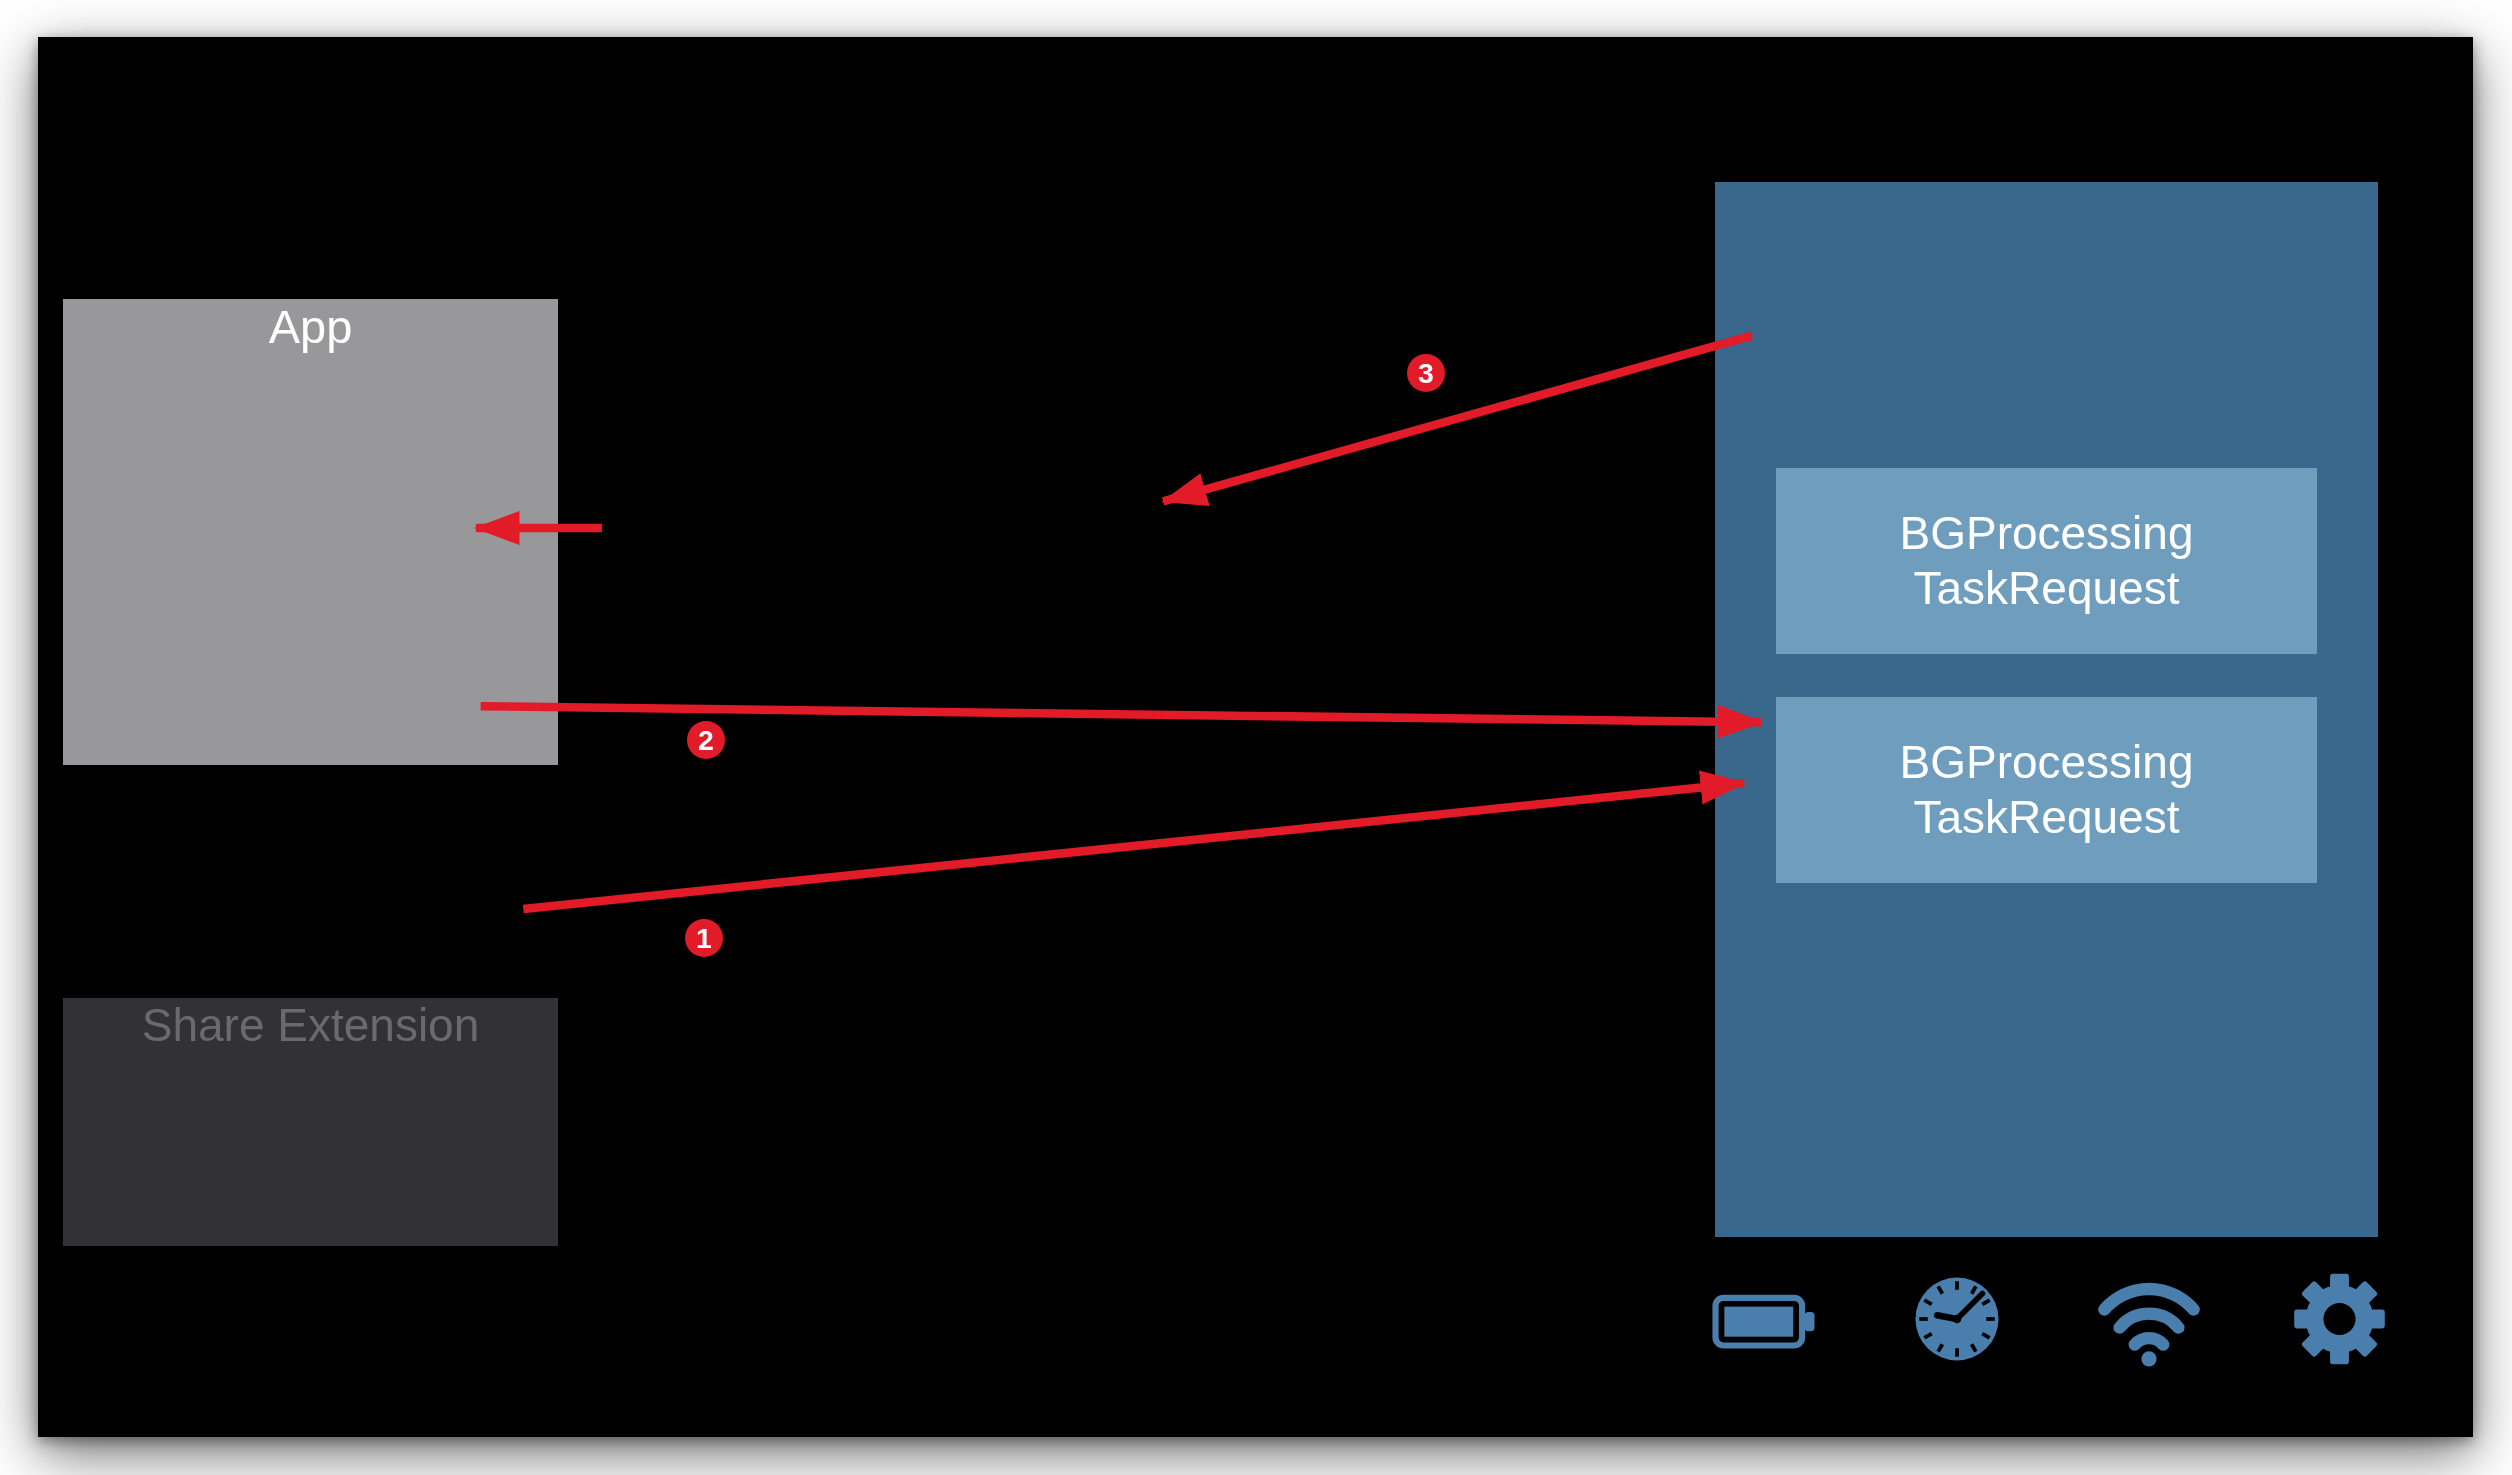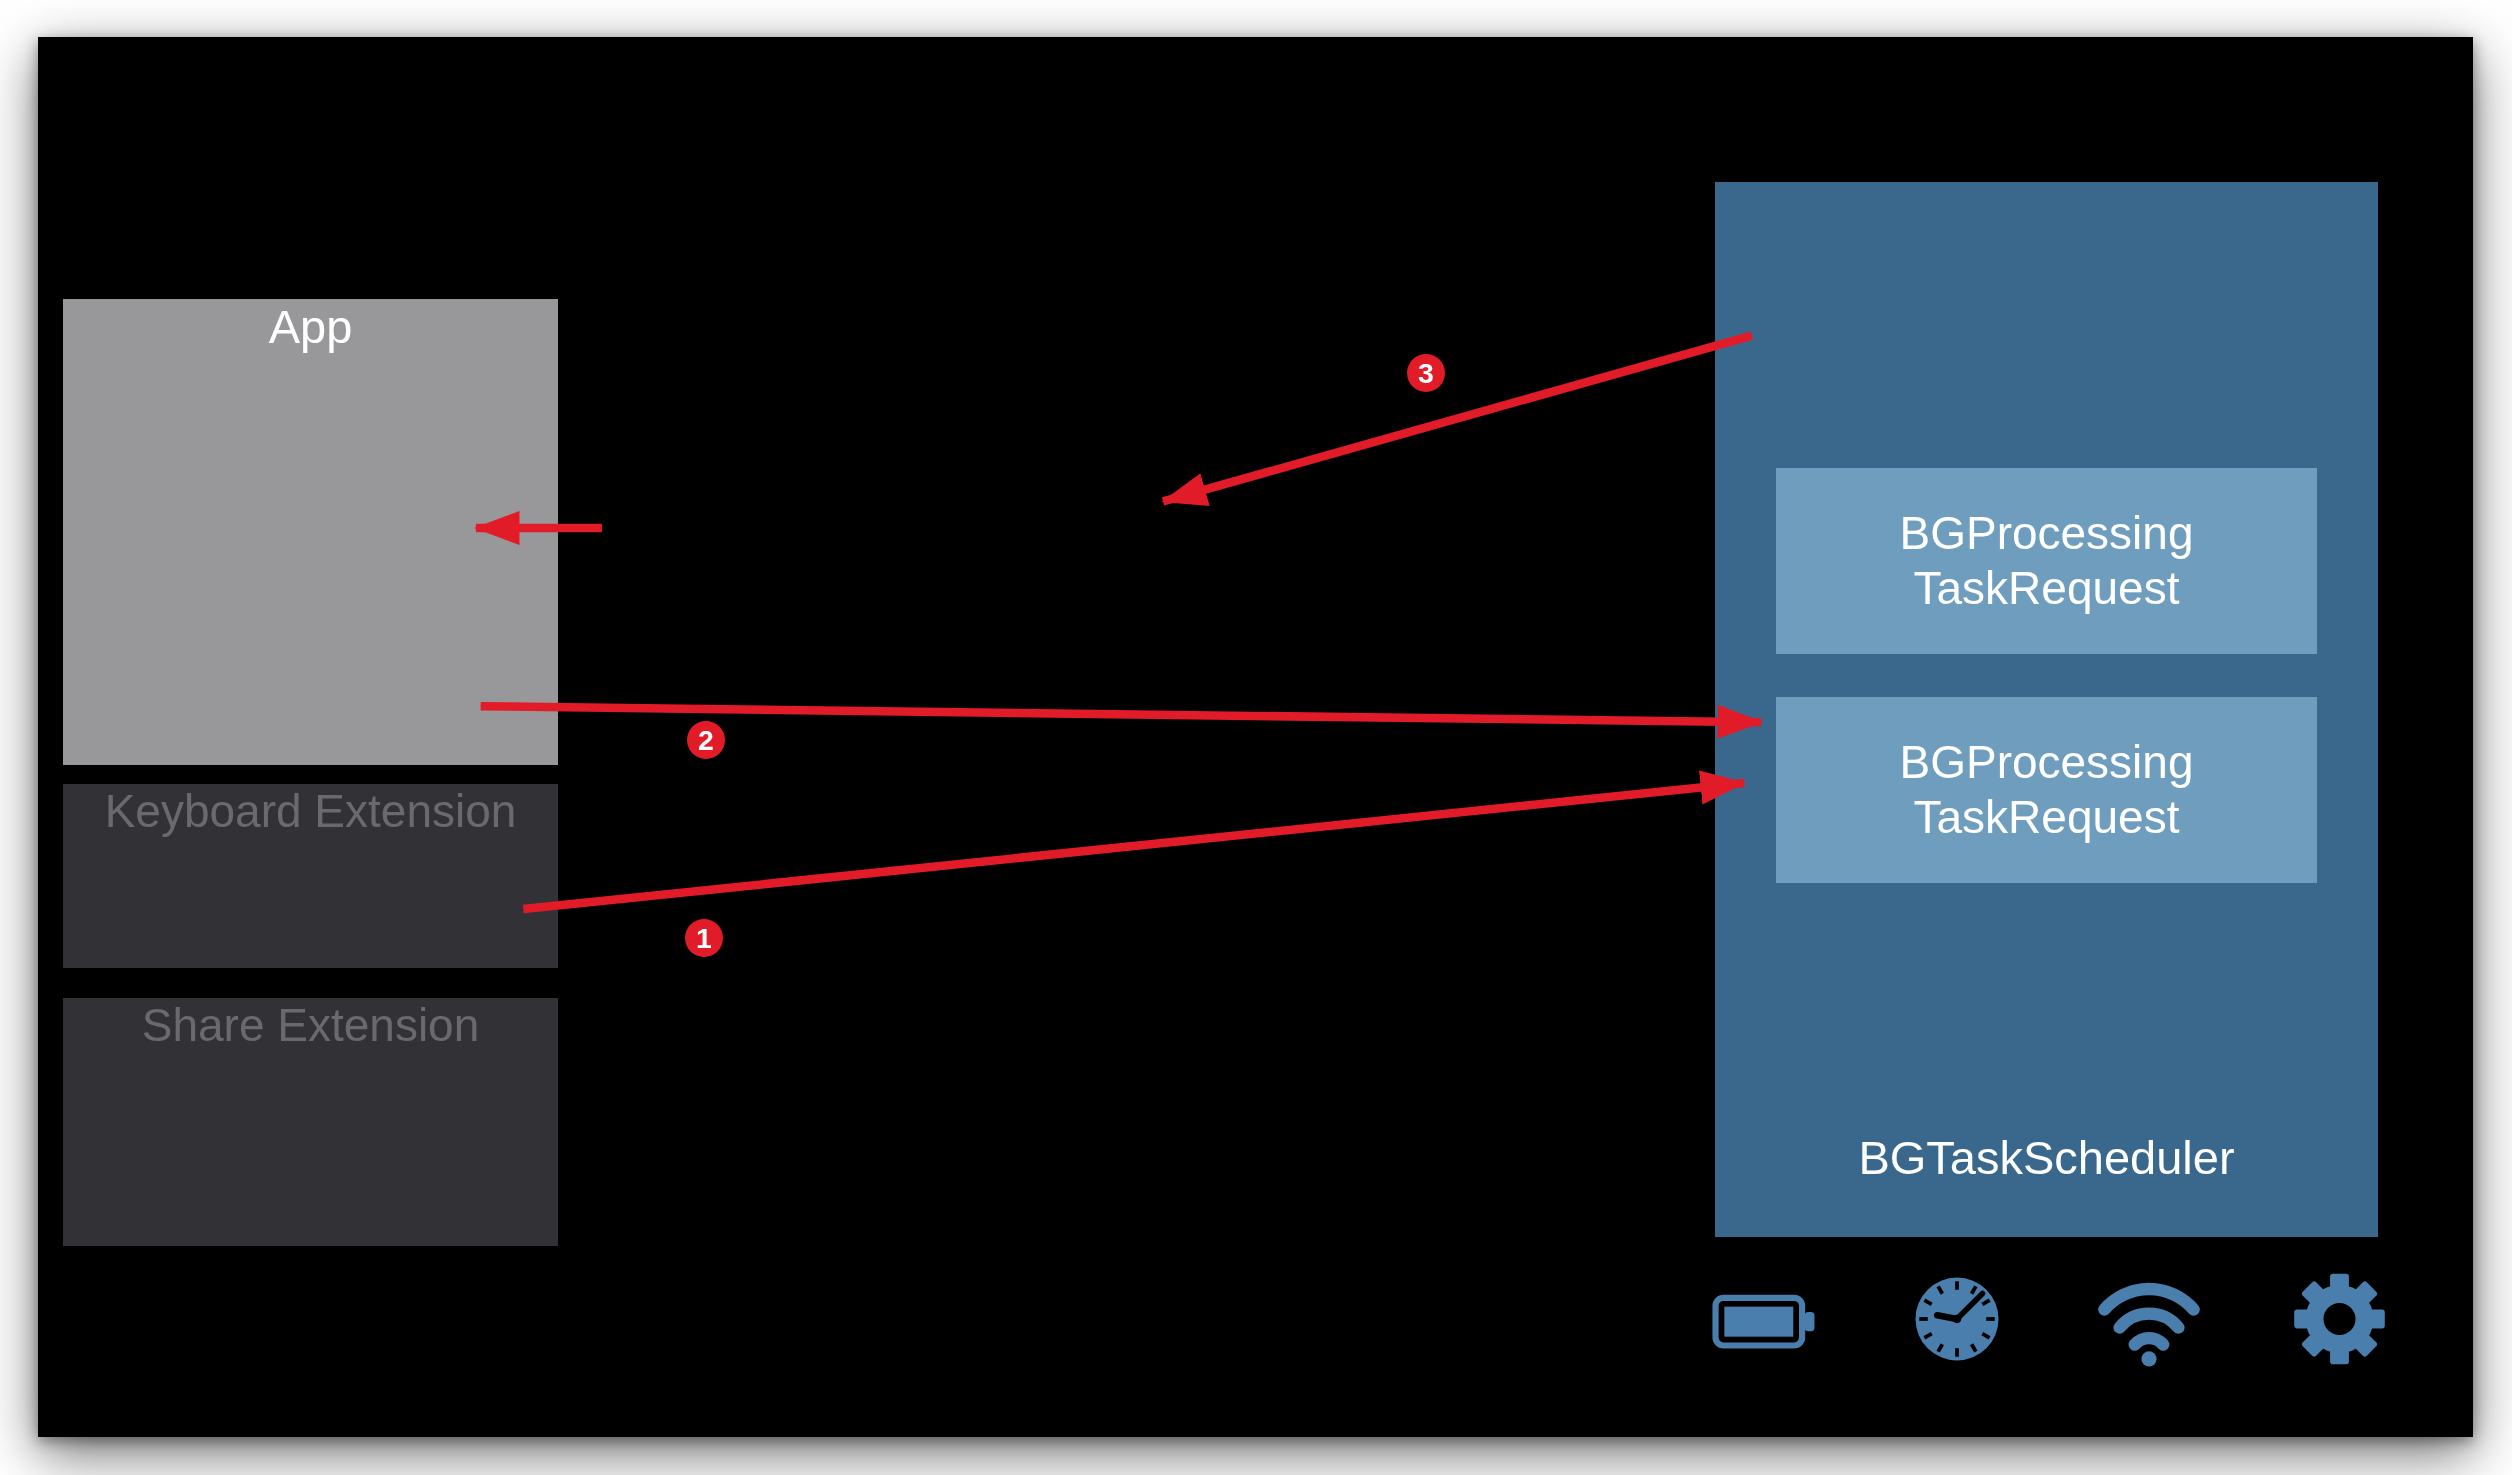--- a/index.html
+++ b/index.html
@@ -111,38 +111,34 @@
 </style>
 </head>
 <body>
 
 <div class="canvas">
   <div class="slide">
 
     <div class="box app-box">
       <span>App</span>
     </div>
-    <div class="box ext-box keyboard-box">
-      <span>Keyboard Extension</span>
-    </div>
     <div class="box ext-box share-box">
       <span>Share Extension</span>
     </div>
 
 
     <div class="panel">
       <div class="req-box req-box-1">
         <span>BGProcessing</span>
         <span>TaskRequest</span>
       </div>
       <div class="req-box req-box-2">
         <span>BGProcessing</span>
         <span>TaskRequest</span>
       </div>
-      <div class="panel-title">BGTaskScheduler</div>
     </div>
 
     <svg class="arrows" viewBox="0 0 2569 1477" xmlns="http://www.w3.org/2000/svg">
       <defs>
         <marker id="ah" markerUnits="userSpaceOnUse" markerWidth="54" markerHeight="40" refX="46" refY="18" orient="auto">
           <path d="M0,0 L48,18 L0,36 Z" fill="#e11b28"></path>
         </marker>
       </defs>
       <line x1="595" y1="518" x2="462" y2="518" stroke="#e11b28" stroke-width="9" marker-end="url(#ah)"></line>
       <line x1="467" y1="706" x2="1818" y2="723" stroke="#e11b28" stroke-width="9" marker-end="url(#ah)"></line>

